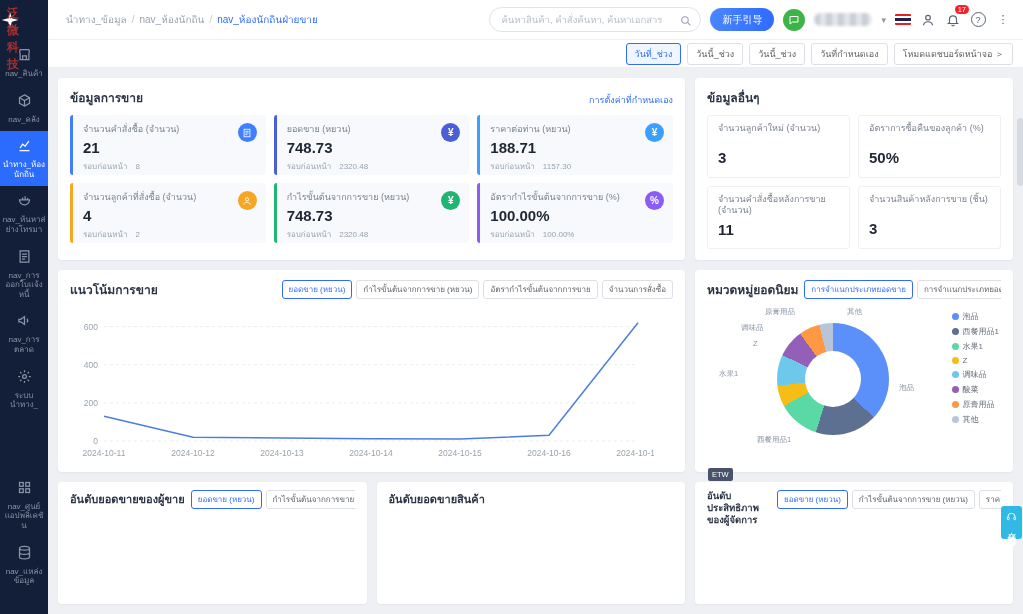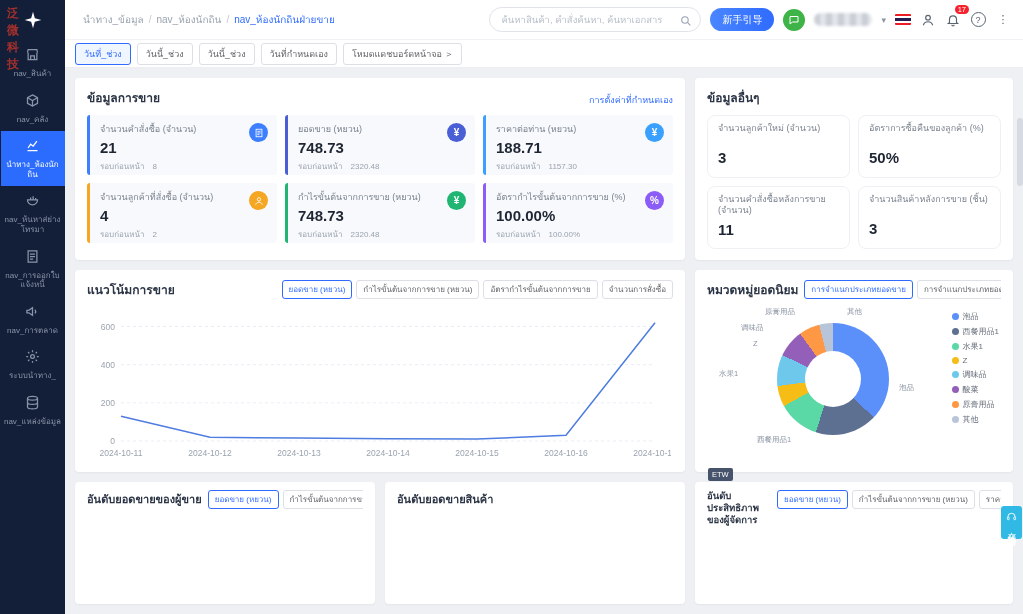--- a/index.html
+++ b/index.html
@@ -6,21 +6,21 @@
   html,body { width:1023px; height:614px; overflow:hidden; }
   body { font-family:"Liberation Sans","DejaVu Sans",sans-serif; background:#eef0f4; position:relative; }
   .app { width:1023px; height:614px; display:flex; flex-direction:row; position:relative; }
 
   
   .rowA { height:46px; background:#fff; position:relative; flex:none; }
   .logo-text { position:absolute; left:7px; top:5px; font-size:12px; font-weight:bold; color:#a5302c; letter-spacing:1px; }
 
   
   .mid { flex:1; display:flex; min-height:0; }
-  .sidebar { width:65px; background:#131f38; flex:none; display:flex; flex-direction:column; align-items:center; }
+  .sidebar { width:48px; background:#131f38; flex:none; display:flex; flex-direction:column; align-items:flex-start; }
   .side-logo { height:40px; display:flex; align-items:center; justify-content:center; color:#fff; }
   .side-logo svg { width:20px; height:20px; }
   .side-menu { flex:1; display:flex; flex-direction:column; overflow:hidden; }
   .side-item { display:flex; flex-direction:column; align-items:center; gap:3px; padding:7px 2px; color:#8a94a8; cursor:pointer; }
   .side-item svg { width:15px; height:15px; }
   .side-label { font-size:8px; text-align:center; line-height:1.2; word-break:break-word; max-width:60px; }
   .side-item.active { background:#2b6cff; color:#fff; }
 
   .main { flex:1; display:flex; flex-direction:column; min-width:0; }
   .header { height:40px; background:#fff; border-bottom:1px solid #f1f2f5; display:flex; align-items:center; padding:0 12px 0 18px; gap:8px; }
@@ -39,42 +39,42 @@
   .avatar svg { width:12px; height:12px; }
   .blur-name { width:58px; height:13px; border-radius:7px; background:repeating-linear-gradient(90deg,#c9cdd4 0 6px,#e2e5ea 6px 12px); filter:blur(1.5px); cursor:pointer; }
   .caret { font-size:9px; color:#8a94a3; cursor:pointer; }
   .flag { width:16px; height:11px; border-radius:1px; cursor:pointer;
     background:linear-gradient(180deg,#ed1c24 0 16%,#fff 16% 33%,#241d4f 33% 67%,#fff 67% 84%,#ed1c24 84% 100%); }
   .hicon { width:16px; height:16px; color:#5a6472; display:flex; align-items:center; justify-content:center; position:relative; font-size:11px; cursor:pointer; }
   .hicon svg { width:14px; height:14px; }
   .badge { position:absolute; top:-7px; right:-8px; background:#f5222d; color:#fff; font-size:7.5px; font-style:normal; border-radius:8px; padding:1px 3px; line-height:1; }
   .qmark { width:15px; height:15px; border:1px solid #5a6472; border-radius:50%; font-size:9px; display:flex; align-items:center; justify-content:center; }
 
-  .filterbar { height:28px; background:#fff; display:flex; align-items:center; gap:6px; padding:0 10px; border-bottom:1px solid #eceef2; }
+  .filterbar { height:28px; background:#fff; display:flex; align-items:center; gap:6px; padding:0 10px; border-bottom:1px solid #eceef2;justify-content:flex-end; }
   .ftabs { display:flex; gap:6px; }
   .ftab, .mode-btn { font-size:9px; padding:3px 8px; border:1px solid #dcdfe6; border-radius:3px; background:#fff; color:#606266; cursor:pointer; white-space:nowrap; }
   .ftab.active { color:#2f6bff; border-color:#2f6bff; background:#f0f6ff; }
 
   .content { flex:1; background:#eef0f4; padding:10px; display:grid; grid-template-columns:1fr 318px; grid-template-rows:182px 202px 1fr; gap:10px; min-height:0; overflow:hidden; }
   .panel { background:#fff; border-radius:4px; padding:10px 12px; box-shadow:0 1px 2px rgba(20,30,60,.05); overflow:hidden; }
   .p-head { display:flex; align-items:flex-end; justify-content:space-between; margin-bottom:8px; gap:6px; }
   .p-title { font-size:12px; font-weight:bold; color:#2b3445; white-space:nowrap; }
   .p-link { font-size:9px; color:#2f6bff; text-decoration:none; cursor:pointer; white-space:nowrap; }
 
   .stat-grid { display:grid; grid-template-columns:1fr 1fr 1fr; grid-template-rows:1fr 1fr; gap:8px; height:128px; }
   .stat-card { background:#f7f9fc; border-left:3px solid #d946ef; border-radius:3px; padding:7px 10px; position:relative; overflow:hidden; }
   .stat-title { font-size:9px; color:#7a828e; white-space:nowrap; overflow:hidden; }
   .stat-value { font-size:15px; font-weight:bold; color:#1f2633; margin:3px 0 4px; }
   .stat-prev { font-size:8px; color:#9aa3af; }
   .stat-prev b { font-weight:normal; margin-left:8px; }
   .stat-ico { position:absolute; right:9px; top:8px; width:19px; height:19px; border-radius:50%; color:#fff; display:flex; align-items:center; justify-content:center; font-size:10px; font-weight:bold; }
   .stat-ico svg { width:10px; height:10px; }
 
   .other-grid { display:grid; grid-template-columns:1fr 1fr; grid-template-rows:1fr 1fr; gap:8px; height:134px; }
-  .other-card { border:1px solid #eef0f4; border-radius:8px; padding:7px 10px; }
+  .other-card { border:1px solid #eef0f4; border-radius:3px; padding:7px 10px; }
   .other-title { font-size:9px; color:#7a828e; line-height:1.25; min-height:22px; }
   .other-value { font-size:15px; font-weight:bold; color:#1f2633; margin-top:4px; }
 
   .pill-tabs { display:flex; gap:4px; overflow:hidden; }
   .pill { font-size:8px; padding:2px 6px; border:1px solid #dcdfe6; border-radius:3px; color:#606266; background:#fff; white-space:nowrap; cursor:pointer; }
   .pill.active { color:#2f6bff; border-color:#2f6bff; }
 
   .line-chart { margin-top:2px; }
 
   .donut-area { position:relative; height:148px; }
@@ -158,20 +158,29 @@
                 <path d="M16 9a5 5 0 0 1 0 6"></path>
               </svg></span>
             <span class="side-label">nav_การตลาด</span>
           </div>
           <div class="side-item">
             <span class="side-ico"><svg viewBox="0 0 24 24" fill="none" stroke="currentColor" stroke-width="2">
                 <circle cx="12" cy="12" r="3"></circle>
                 <path d="M12 2v3m0 14v3M2 12h3m14 0h3M4.9 4.9l2.1 2.1m10 10l2.1 2.1M19.1 4.9l-2.1 2.1m-10 10l-2.1 2.1"></path>
               </svg></span>
             <span class="side-label">ระบบนำทาง_</span>
+          </div>
+          <div class="side-item" style="margin-top: 56px;">
+            <span class="side-ico"><svg viewBox="0 0 24 24" fill="none" stroke="currentColor" stroke-width="2">
+                <rect x="4" y="4" width="6" height="6"></rect>
+                <rect x="14" y="4" width="6" height="6"></rect>
+                <rect x="4" y="14" width="6" height="6"></rect>
+                <rect x="14" y="14" width="6" height="6"></rect>
+              </svg></span>
+            <span class="side-label">nav_ศูนย์แอปพลิเคชัน</span>
           </div>
           <div class="side-item">
             <span class="side-ico"><svg viewBox="0 0 24 24" fill="none" stroke="currentColor" stroke-width="2">
                 <ellipse cx="12" cy="5" rx="8" ry="3"></ellipse>
                 <path d="M4 5v14c0 1.7 3.6 3 8 3s8-1.3 8-3V5M4 12c0 1.7 3.6 3 8 3s8-1.3 8-3"></path>
               </svg></span>
             <span class="side-label">nav_แหล่งข้อมูล</span>
           </div>
         </div>
     </div>

